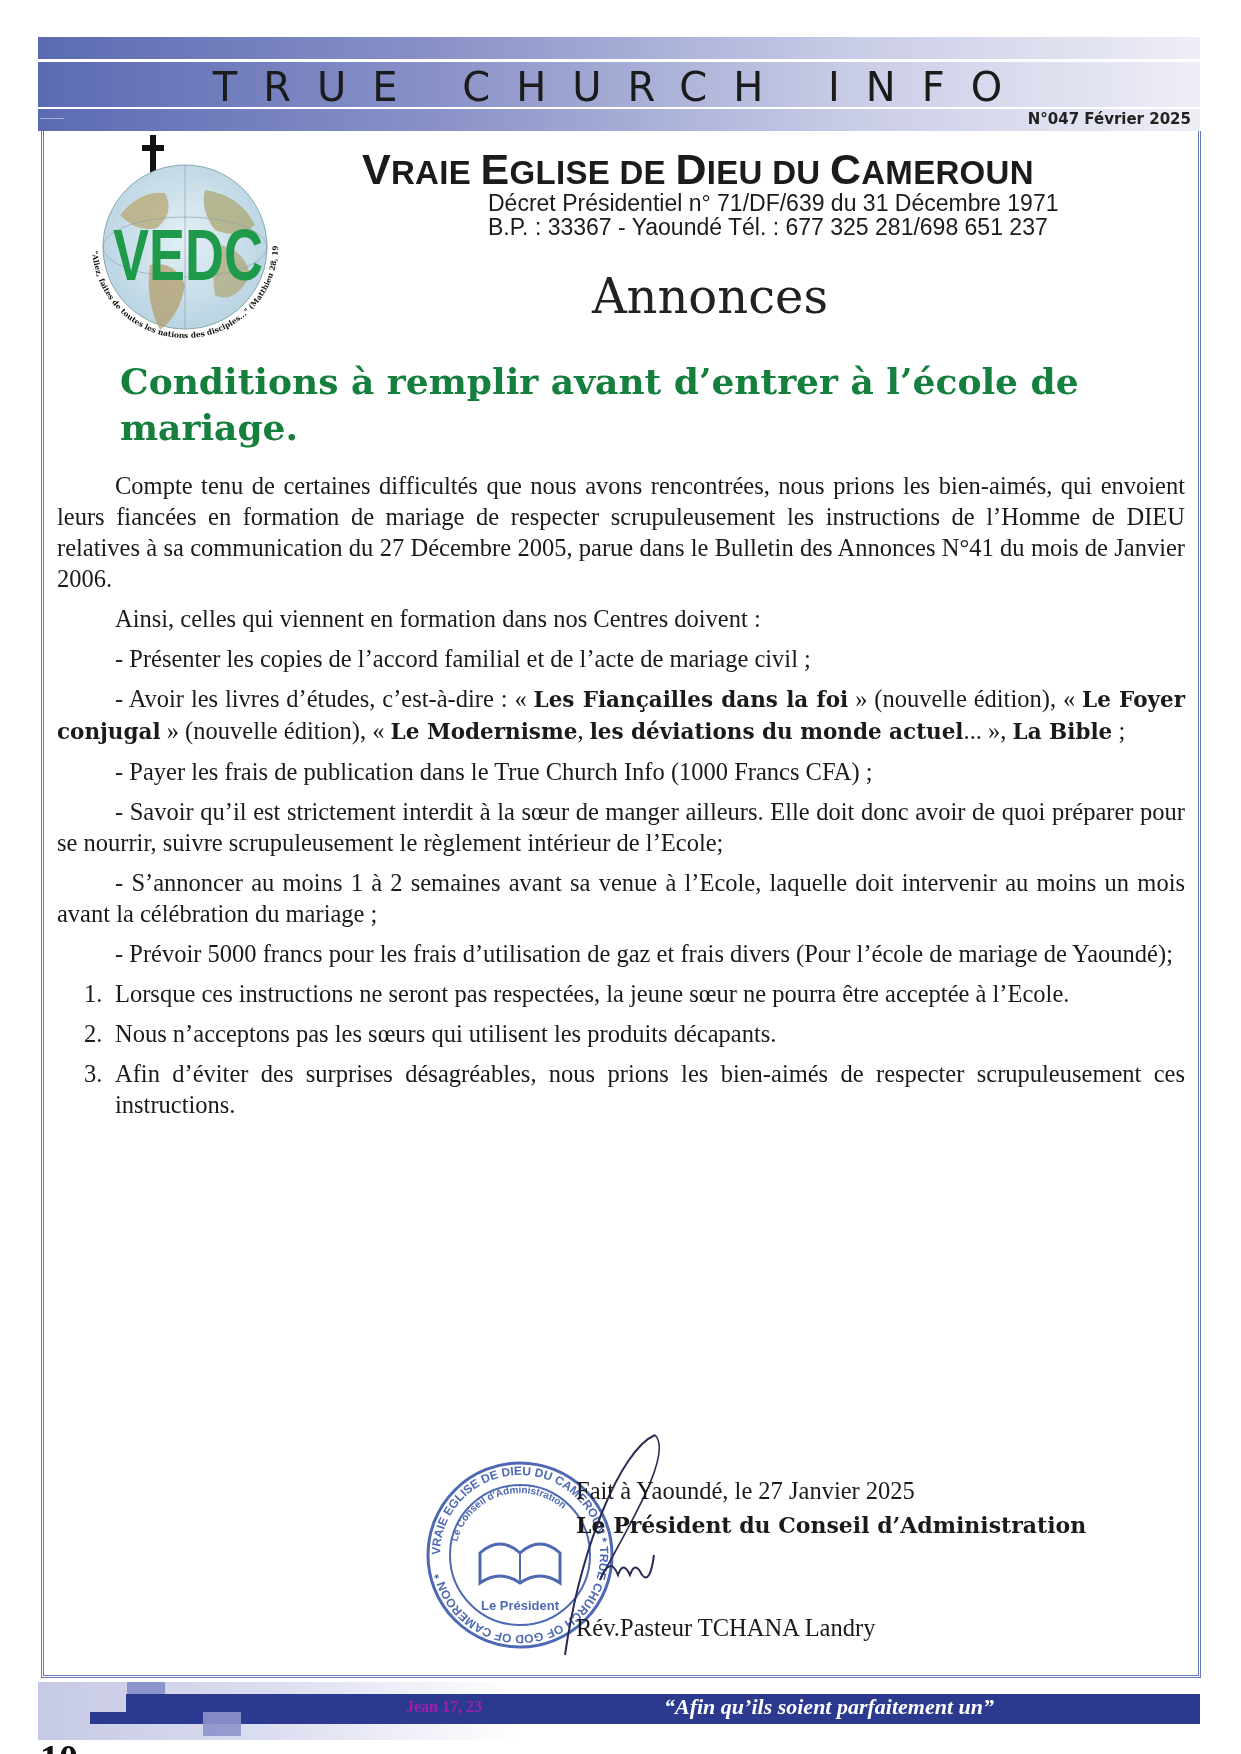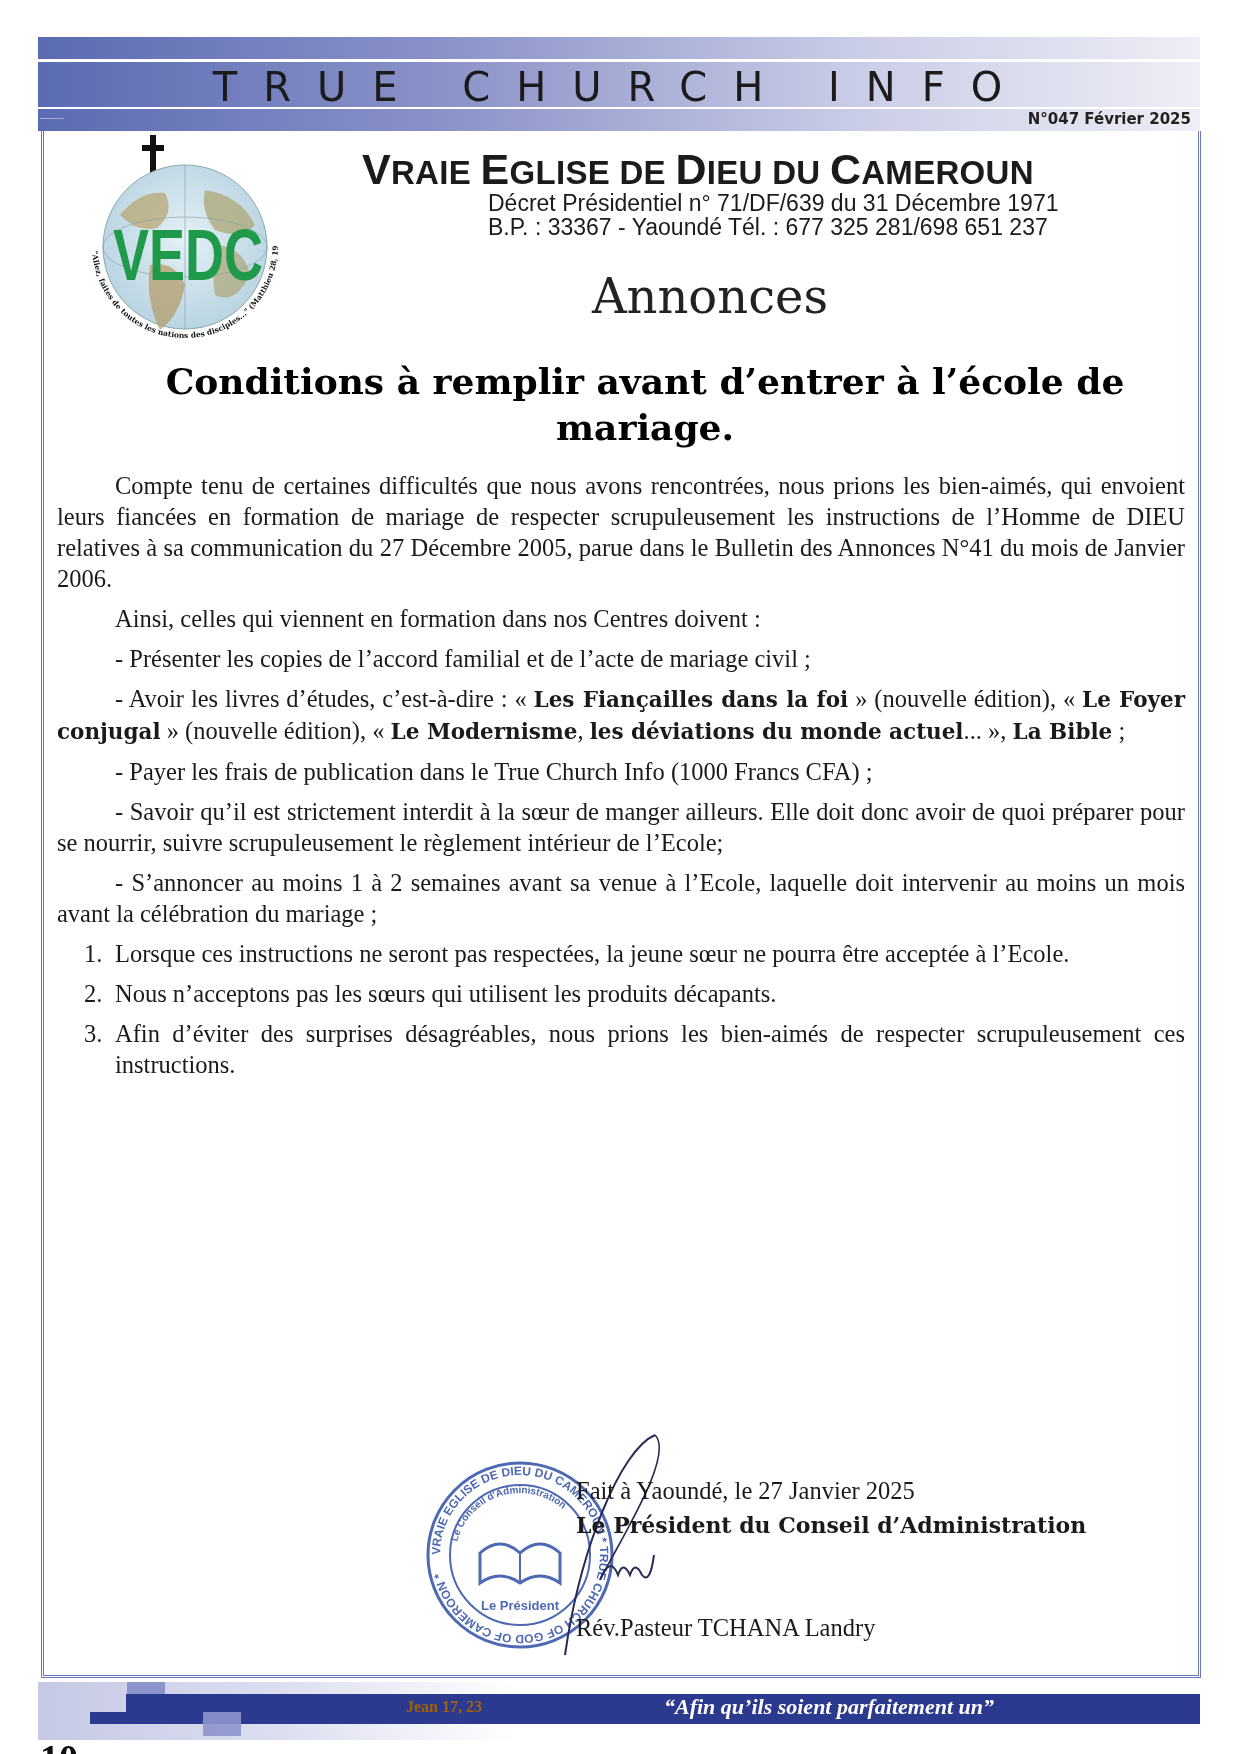--- a/index.html
+++ b/index.html
@@ -22,21 +22,21 @@
 
   
   .org-name { position:absolute; top:145px; left:362px; font-family:"Liberation Sans", sans-serif; font-weight:bold; font-size:43px; color:#1b1b1b; letter-spacing:0.3px; white-space:nowrap; }
   .org-name .sc { font-size:33px; }
   .org-line { position:absolute; left:488px; font-family:"Liberation Sans", sans-serif; font-size:23px; color:#1b1b1b; white-space:nowrap; }
   .org-l1 { top:190px; }
   .org-l2 { top:214px; }
 
   .section-title { position:absolute; top:268px; left:0; width:1420px; text-align:center; font-family:"DejaVu Serif", serif; font-size:48px; color:#222; font-weight:normal; }
 
-  .heading { position:absolute; top:358px; left:120px; width:1050px; text-align:center; font-family:"DejaVu Serif", serif; font-weight:bold; font-size:36px; line-height:46px; color:#000000; }
+  .heading { position:absolute; top:358px; left:120px; width:1050px; text-align:left; font-family:"DejaVu Serif", serif; font-weight:bold; font-size:36px; line-height:46px; color:#15803d; }
 
   
   .body { position:absolute; top:470px; left:57px; width:1128px; font-family:"Liberation Serif", serif; font-size:24.5px; line-height:31px; color:#1a1a1a; }
   .body p { margin:0 0 9px 0; text-align:justify; text-indent:58px; }
   .body b { font-family:"DejaVu Serif", serif; font-weight:bold; font-size:21.5px; }
   .body .emph { font-family:"DejaVu Serif", serif; font-weight:bold; font-style:italic; font-size:21.5px; }
   .nb { margin:0 0 10px 58px !important; text-indent:0 !important; font-weight:bold; }
   .nb u { font-family:"DejaVu Serif", serif; font-size:21.5px; }
   .nb span { font-weight:normal; }
   ol.notes { margin:0; padding:0; list-style:none; }
@@ -48,21 +48,21 @@
   .sig-stroke { position:absolute; left:560px; top:1430px; width:150px; height:230px; }
   .sig-date { position:absolute; top:1477px; left:576px; font-family:"Liberation Serif", serif; font-size:24.5px; color:#1a1a1a; }
   .sig-role { position:absolute; top:1512px; left:576px; font-family:"DejaVu Serif", serif; font-weight:bold; font-size:22px; color:#1a1a1a; }
   .sig-name { position:absolute; top:1614px; left:576px; font-family:"Liberation Serif", serif; font-size:24.5px; color:#1a1a1a; }
 
   
   .foot-fade { position:absolute; left:38px; top:1682px; width:480px; height:58px; background:linear-gradient(90deg,#c6c9e4 0%,#dcdef0 50%,#ffffff 100%); }
   .foot-sq { position:absolute; background:#8d93cb; }
   .foot-band { position:absolute; left:126px; top:1694px; width:1074px; height:30px; background:#2b3a8e; }
   .foot-num { position:absolute; left:40px; top:1689px; font-family:"Liberation Serif", serif; font-weight:bold; font-size:38px; color:#111;margin-top:47px; }
-  .foot-ref { position:absolute; left:406px; top:1698px; font-family:"Liberation Serif", serif; font-weight:bold; font-size:16px; color:#a16207; }
+  .foot-ref { position:absolute; left:406px; top:1698px; font-family:"Liberation Serif", serif; font-weight:bold; font-size:16px; color:#a21caf; }
   .foot-motto { position:absolute; left:664px; top:1694px; font-family:"Liberation Serif", serif; font-style:italic; font-weight:bold; font-size:22px; color:#ffffff; }
 </style>
 </head>
 <body>
 
 <div class="band band1"></div>
 <div class="band band2"></div>
 <div class="band band3"></div>
 <div class="masthead">TRUE CHURCH INFO</div>
 <div class="issue">N°047 Février 2025</div>
@@ -105,20 +105,21 @@
 <div class="heading">Conditions à remplir avant d’entrer à l’école de mariage.</div>
 
 <div class="body">
   <p>Compte tenu de certaines difficultés que nous avons rencontrées, nous prions les bien-aimés, qui envoient leurs fiancées en formation de mariage de respecter scrupuleusement les instructions de l’Homme de DIEU relatives à sa communication du 27 Décembre 2005, parue dans le Bulletin des Annonces N°41 du mois de Janvier 2006.</p>
   <p>Ainsi, celles qui viennent en formation dans nos Centres doivent :</p>
   <p>- Présenter les copies de l’accord familial et de l’acte de mariage civil ;</p>
   <p><span>- Avoir les livres d’études, c’est-à-dire : « </span><b>Les Fiançailles dans la foi</b><span> » (nouvelle édition), « </span><b>Le Foyer conjugal</b><span> » (nouvelle édition), « </span><b>Le Modernisme</b><span>, </span><b>les déviations du monde actuel</b><span>... », </span><b>La Bible</b><span> ;</span></p>
   <p>- Payer les frais de publication dans le True Church Info (1000 Francs CFA) ;</p>
   <p>- Savoir qu’il est strictement interdit à la sœur de manger ailleurs. Elle doit donc avoir de quoi préparer pour se nourrir, suivre scrupuleusement le règlement intérieur de l’Ecole;</p>
   <p>- S’annoncer au moins 1 à 2 semaines avant sa venue à l’Ecole, laquelle doit intervenir au moins un mois avant la célébration du mariage ;</p>
+  <p>- Prévoir 5000 francs pour les frais d’utilisation de gaz et frais divers (Pour l’école de mariage de Yaoundé);</p>
   <ol class="notes">
     <li><span class="num">1.</span><span>Lorsque ces instructions ne seront pas respectées, la jeune sœur ne pourra être acceptée à l’Ecole.</span></li>
     <li><span class="num">2.</span><span>Nous n’acceptons pas les sœurs qui utilisent les produits décapants.</span></li>
     <li><span class="num">3.</span><span>Afin d’éviter des surprises désagréables, nous prions les bien-aimés de respecter scrupuleusement ces instructions.</span></li>
   </ol>
 </div>
 
 <svg class="seal" viewBox="0 0 190 195">
   <defs>
     <path id="sealOuter" d="M 95 97 m -80 0 a 80 80 0 1 1 160 0 a 80 80 0 1 1 -160 0"></path>

